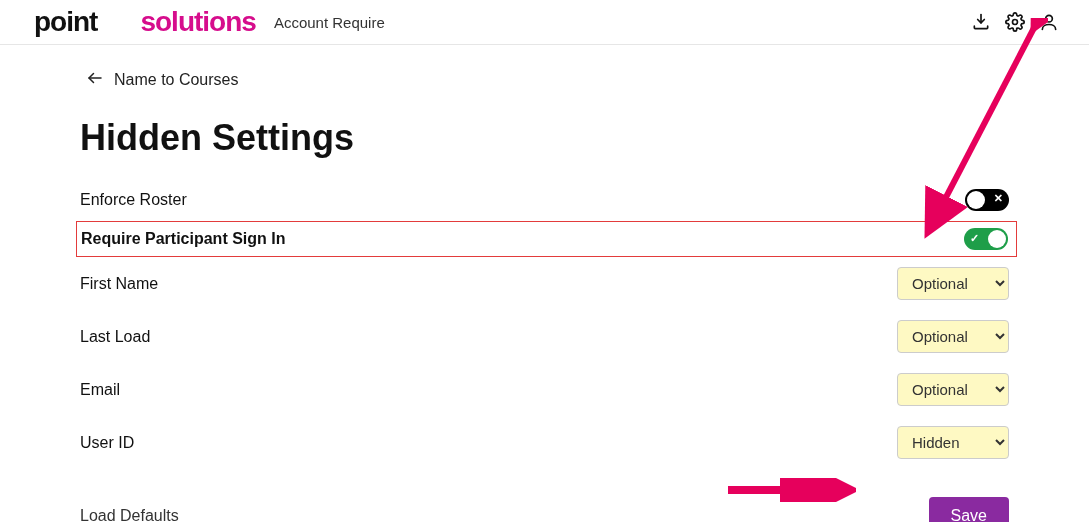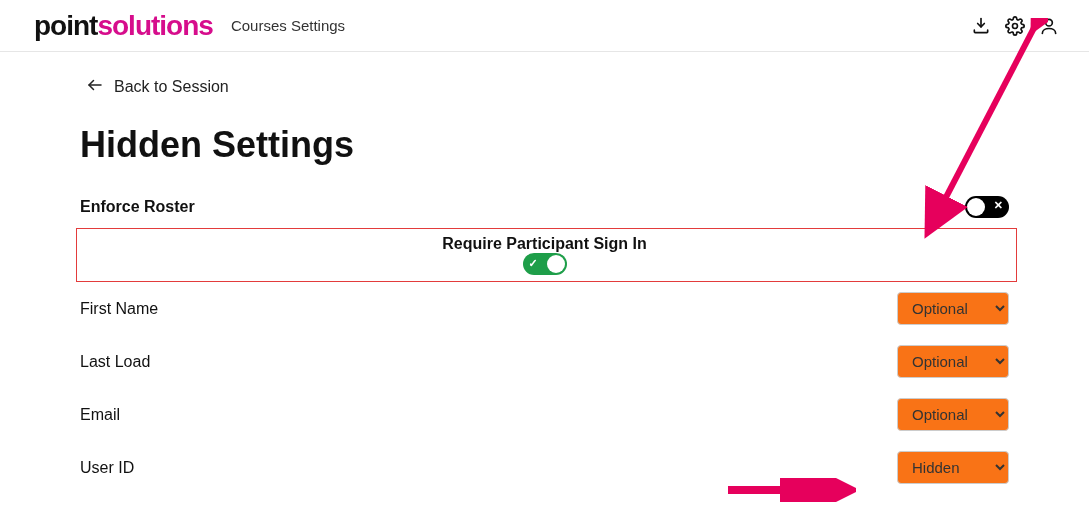--- a/index.html
+++ b/index.html
@@ -9,34 +9,34 @@
     color: #111;
     width: 1089px;
     height: 522px;
     position: relative;
     overflow: hidden;
   }
   
   .header {
     display: flex;
     align-items: center;
-    height: 52px;
+    height: 45px;
     padding: 0 30px 0 34px;
     border-bottom: 1px solid #e6e6e6;
   }
   .logo {
     font-weight: 800;
     font-size: 28px;
     letter-spacing: -1px;
     line-height: 1;
     display: flex;
     align-items: baseline;
   }
   .logo .point { color: #111; }
-  .logo .solutions { color: #d60d8c; }
+  .logo .solutions { color: #d60d8c; margin-left: 43px; }
   .breadcrumb {
     margin-left: 18px;
     font-size: 15px;
     color: #333;
   }
   .header-icons {
     margin-left: auto;
     display: flex;
     gap: 14px;
     align-items: center;
@@ -72,21 +72,20 @@
   }
   .settings-row .label {
     font-size: 16px;
     color: #111;
   }
   .highlight-row {
     border: 1.5px solid #e33b3b;
     padding: 6px 8px 6px 4px;
     margin-left: -4px;
     margin-right: -8px;
-    flex-direction: column;
   }
   
   .toggle {
     width: 44px;
     height: 22px;
     border-radius: 11px;
     position: relative;
     cursor: pointer;
   }
   .toggle.off { background: #000; }
@@ -112,21 +111,21 @@
   }
   .toggle.off .mark-x { right:6px; top:3px; }
   .toggle.on  .mark-v { left:6px; top:4px; }
 
   
   select.opt {
     font-size: 15px;
     padding: 6px 10px;
     border: 1px solid #ccc;
     border-radius: 4px;
-    background: #f97316;
+    background: #fef9c3;
     color: #333;
     min-width: 112px;
     cursor: pointer;
   }
 
   .footer-row {
     display: flex;
     align-items: center;
     justify-content: space-between;
     margin-top: 28px;
@@ -150,21 +149,21 @@
   .anno { position: absolute; pointer-events: none; }
 </style>
 </head>
 <body>
 
 <div class="header">
   <div class="logo">
     <span class="point">point</span>
       <span class="solutions">solutions</span>
   </div>
-  <div class="breadcrumb">Courses Settings</div>
+  <div class="breadcrumb">Account Require</div>
   <div class="header-icons">
     <span class="icon-btn">
       <svg width="20" height="20" viewBox="0 0 24 24" fill="none" stroke="#111" stroke-width="2" stroke-linecap="round" stroke-linejoin="round">
           <path d="M12 3v10"></path>
           <path d="M8 9l4 4 4-4"></path>
           <path d="M4 17v2a1 1 0 0 0 1 1h14a1 1 0 0 0 1-1v-2"></path>
         </svg>
     </span>
     <span class="icon-btn">
       <svg width="20" height="20" viewBox="0 0 24 24" fill="none" stroke="#111" stroke-width="2" stroke-linecap="round" stroke-linejoin="round">
@@ -183,28 +182,28 @@
 
 <div class="main">
 
   <div class="back-link">
     <span>
       <svg width="18" height="18" viewBox="0 0 24 24" fill="none" stroke="#222" stroke-width="2" stroke-linecap="round" stroke-linejoin="round">
           <line x1="20" y1="12" x2="4" y2="12"></line>
           <polyline points="10 18 4 12 10 6"></polyline>
         </svg>
     </span>
-    <span>Back to Session</span>
+    <span>Name to Courses</span>
   </div>
 
   <h1 class="page-title">Hidden Settings</h1>
 
   
   <div class="settings-row">
-    <span class="label" style="font-weight:700">Enforce Roster</span>
+    <span class="label" style="font-weight:400">Enforce Roster</span>
     <div class="toggle off">
       <span class="knob"></span>
       <span class="mark-x">✕</span>
     </div>
   </div>
 
   
   <div class="settings-row highlight-row">
     <span class="label" style="font-weight:600">Require Participant Sign In</span>
     <div class="toggle on">

